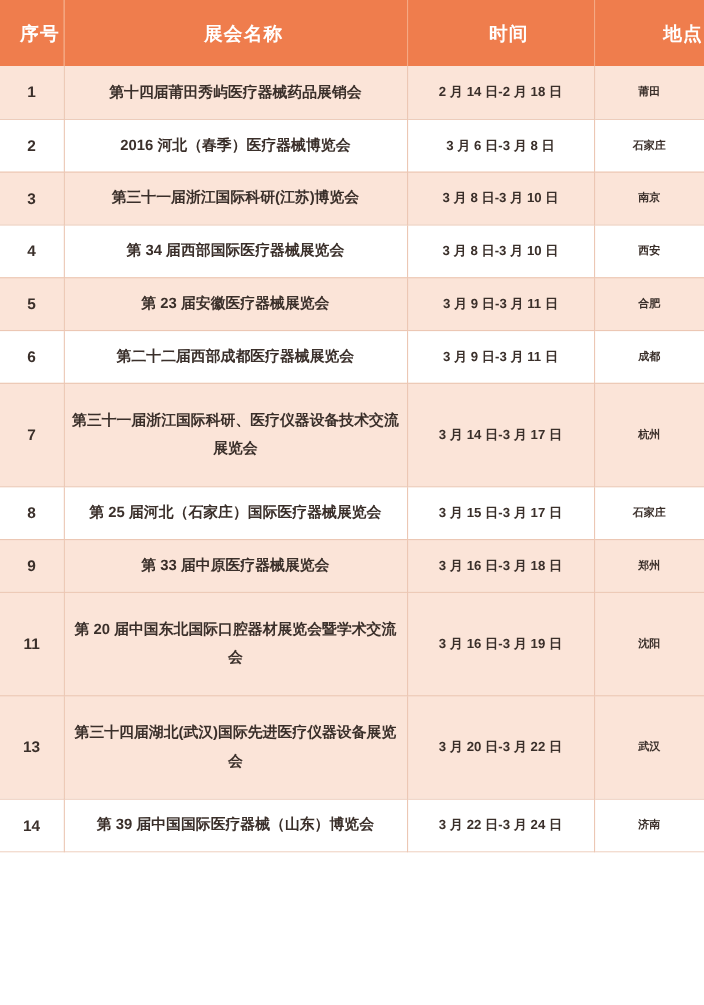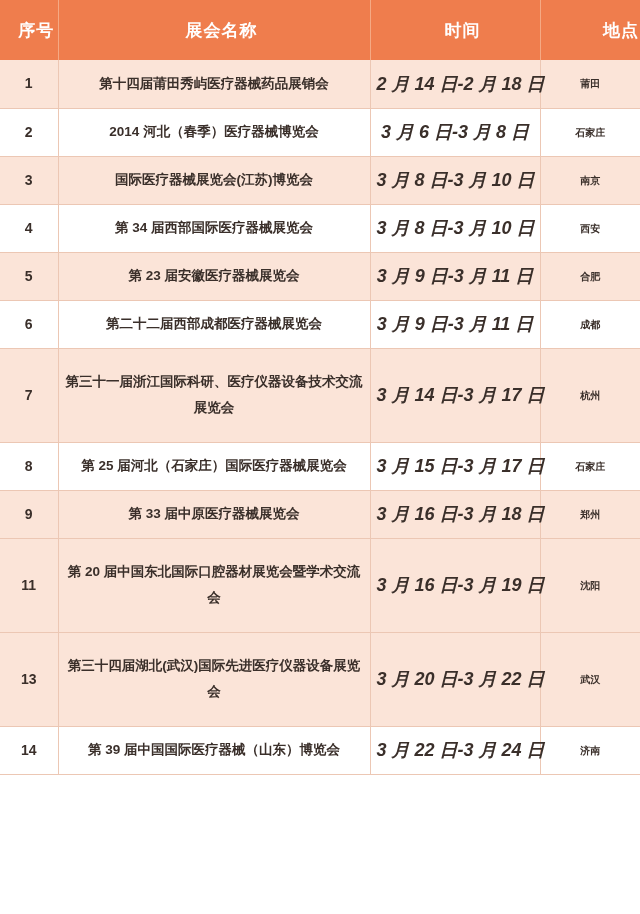--- a/index.html
+++ b/index.html
@@ -54,23 +54,22 @@
   tbody tr.row-odd td  { background: #fbe4d8; }
   tbody tr.row-even td { background: #ffffff; }
 
   td.cell-no {
     font-size: 14px;
   }
   td.cell-name {
     font-size: 13.5px;
   }
   td.cell-time {
-    font-size: 18px;
+    font-size: 12px;
     white-space: nowrap;
-    font-style: italic;
   }
   td.cell-place {
     font-size: 10px;
   }
   tbody tr.h1 td { height: 48px; }
   tbody tr.h2 td { height: 94px; }
 </style>
 </head>
 <body>
 
@@ -91,27 +90,27 @@
   </thead>
   <tbody id="table-body">
       <tr class="row-odd h1">
         <td class="cell-no">1</td>
         <td class="cell-name">第十四届莆田秀屿医疗器械药品展销会</td>
         <td class="cell-time">2 月 14 日-2 月 18 日</td>
         <td class="cell-place">莆田</td>
       </tr>
       <tr class="row-even h1">
         <td class="cell-no">2</td>
-        <td class="cell-name">2014 河北（春季）医疗器械博览会</td>
+        <td class="cell-name">2016 河北（春季）医疗器械博览会</td>
         <td class="cell-time">3 月 6 日-3 月 8 日</td>
         <td class="cell-place">石家庄</td>
       </tr>
       <tr class="row-odd h1">
         <td class="cell-no">3</td>
-        <td class="cell-name">国际医疗器械展览会(江苏)博览会</td>
+        <td class="cell-name">第三十一届浙江国际科研(江苏)博览会</td>
         <td class="cell-time">3 月 8 日-3 月 10 日</td>
         <td class="cell-place">南京</td>
       </tr>
       <tr class="row-even h1">
         <td class="cell-no">4</td>
         <td class="cell-name">第 34 届西部国际医疗器械展览会</td>
         <td class="cell-time">3 月 8 日-3 月 10 日</td>
         <td class="cell-place">西安</td>
       </tr>
       <tr class="row-odd h1">

